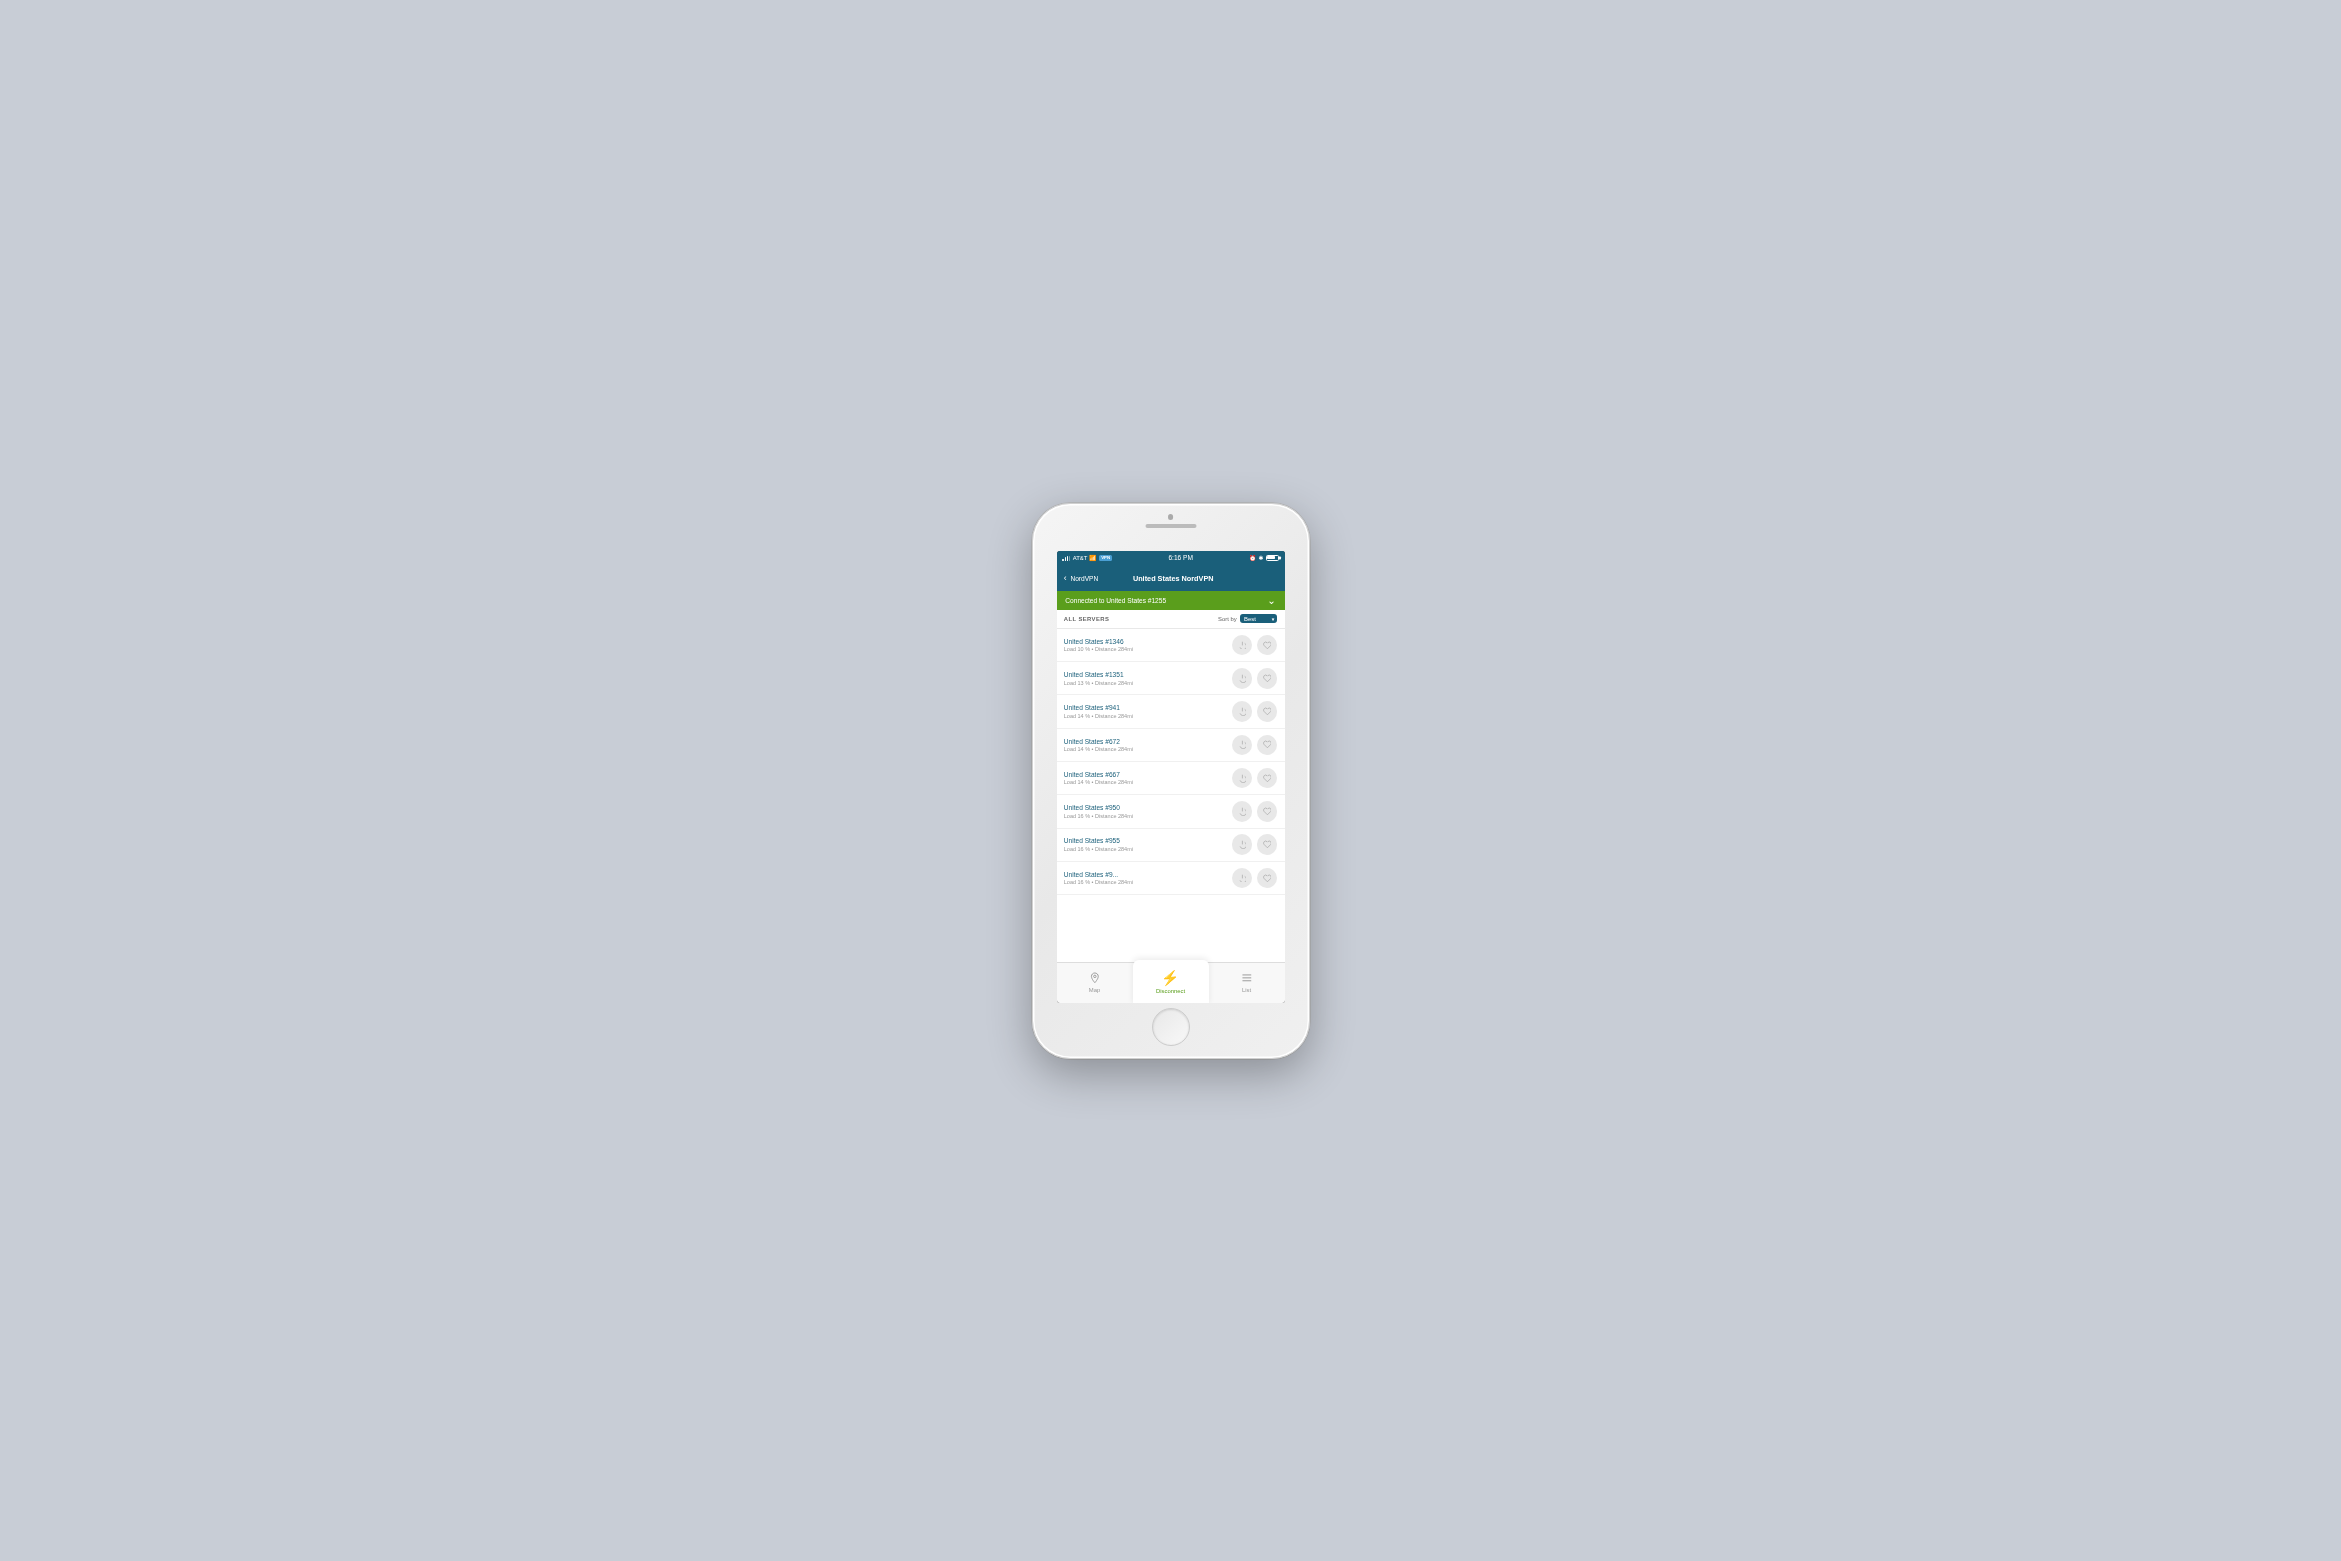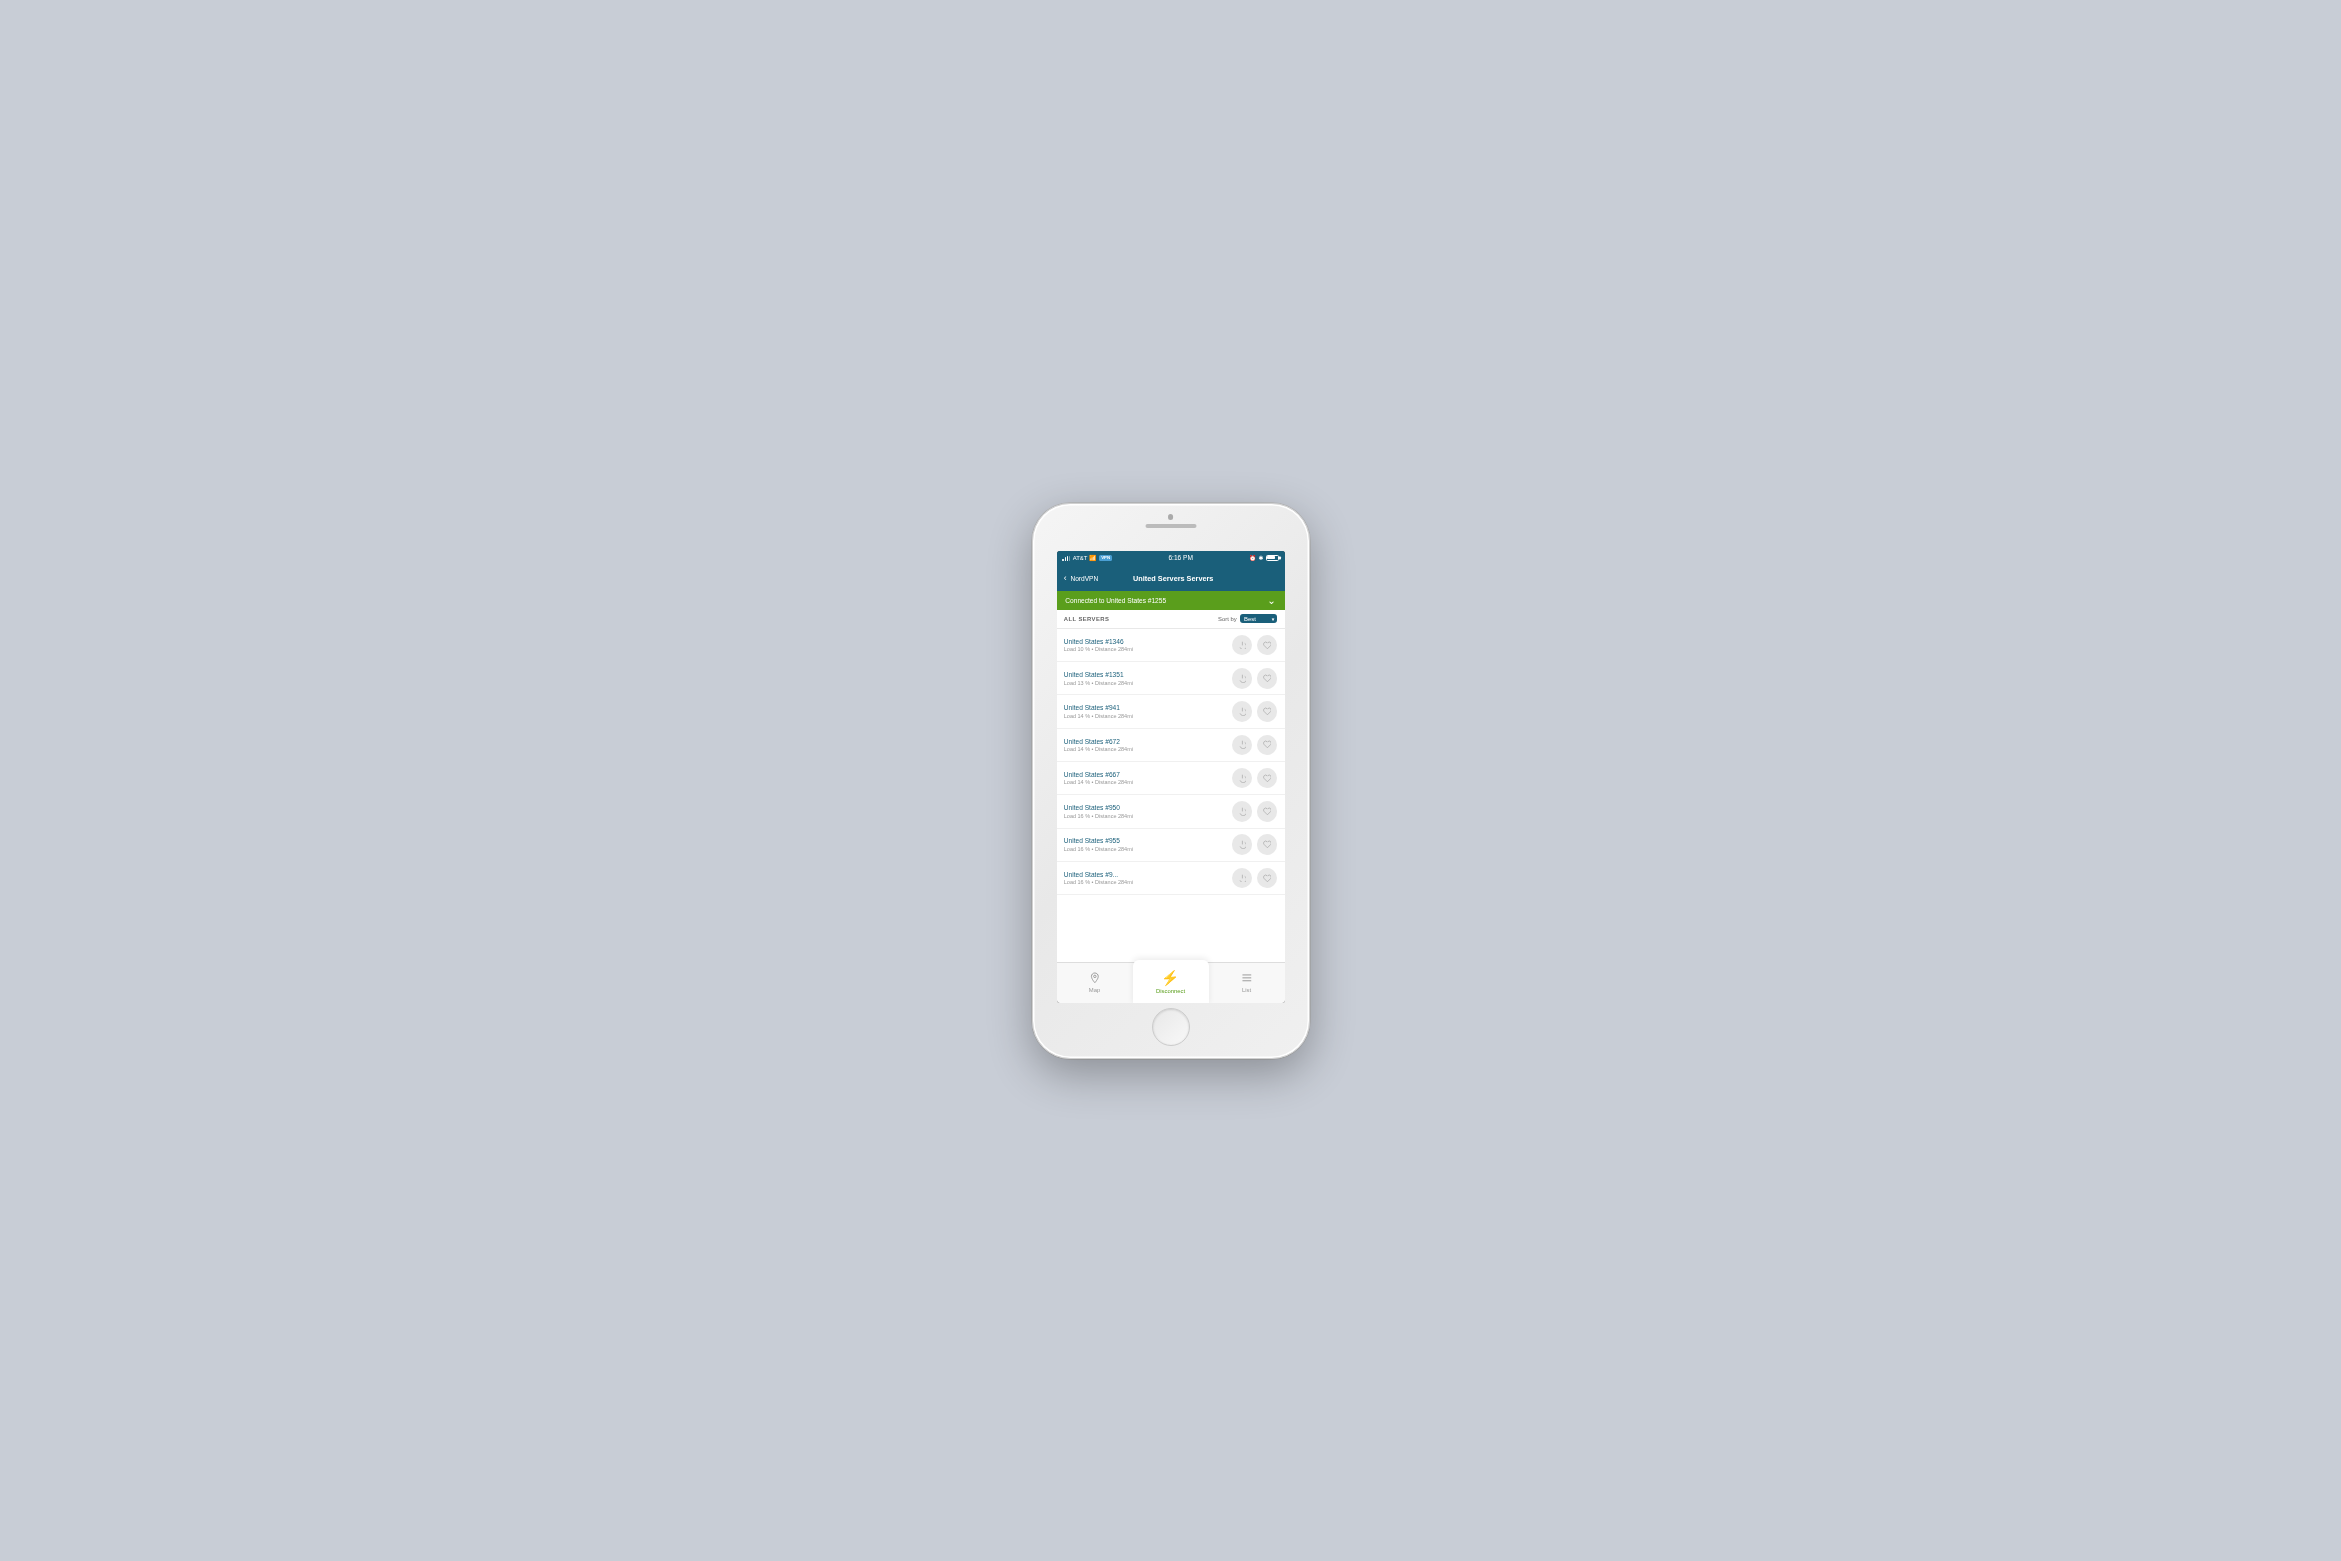--- a/index.html
+++ b/index.html
@@ -360,21 +360,21 @@
             <div class="battery-fill"></div>
           </div>
         </div>
       </div>
 
       <div class="nav-bar">
         <div class="nav-back">
           <span class="nav-chevron">‹</span>
           <span>NordVPN</span>
         </div>
-        <div class="nav-title">United Servers Servers</div>
+        <div class="nav-title">United States NordVPN</div>
       </div>
 
       <div class="connected-banner">
         <span>Connected to United States #1255</span>
         <span class="banner-chevron">⌄</span>
       </div>
 
       <div class="filter-bar">
         <span class="filter-label">ALL SERVERS</span>
         <div class="sort-container">

